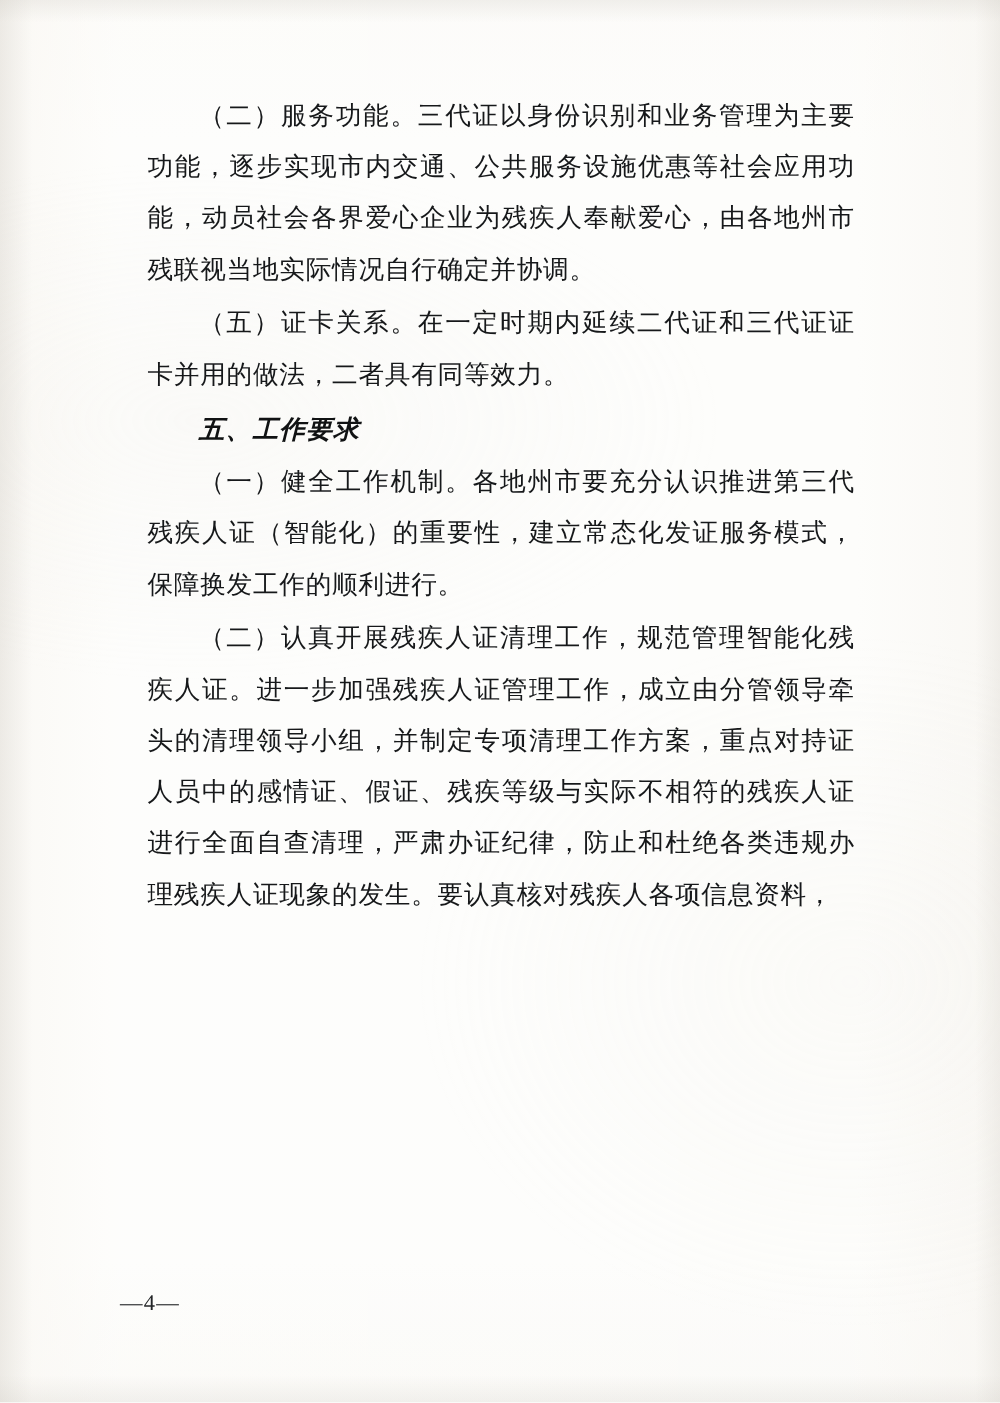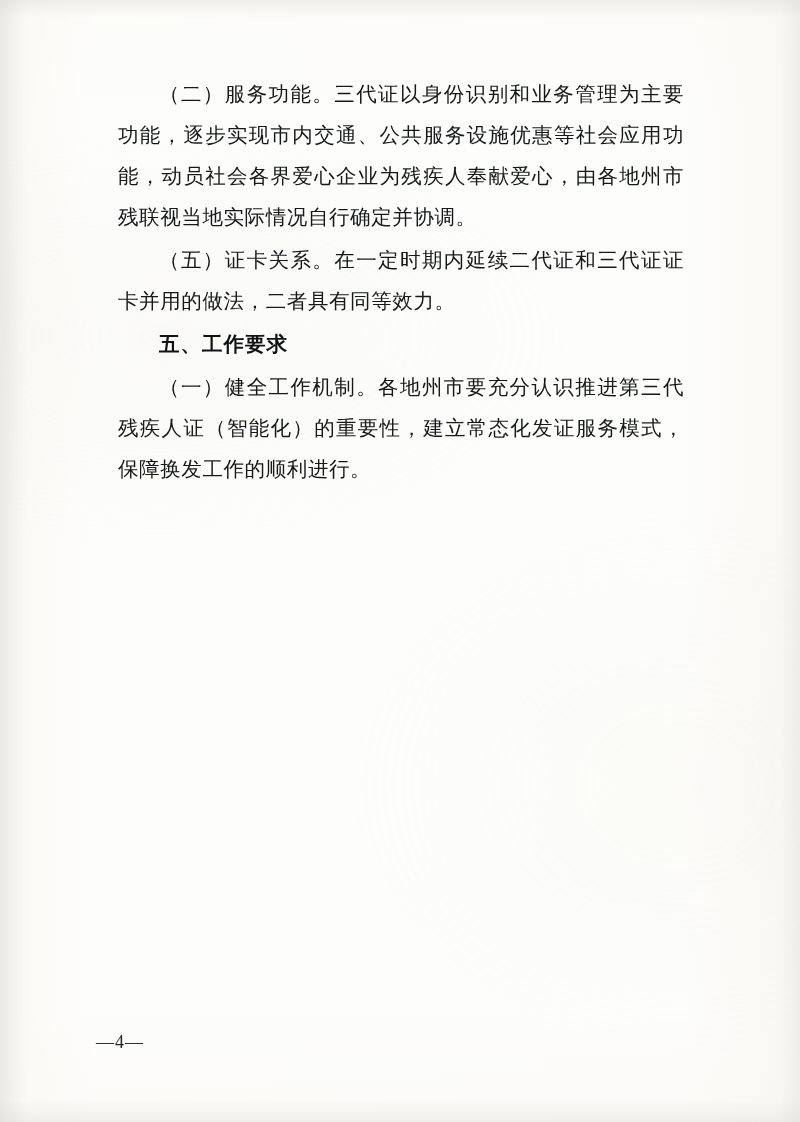--- a/index.html
+++ b/index.html
@@ -40,33 +40,34 @@
     width: 566px;
   }
   .para {
     font-size: 20.5px;
     line-height: 41px;
     letter-spacing: 0.6px;
     text-align: justify;
     text-justify: inter-ideograph;
     color: #16181a;
     margin: 0 0 2px 0;
-    font-family: Liberation Serif, serif;
+    font-family: Liberation Mono, monospace;
   }
   .para.indent {
     text-indent: 41px;
   }
   .heading {
     font-size: 20.5px;
     line-height: 41px;
     letter-spacing: 1px;
     text-indent: 41px;
     font-weight: bold;
     color: #101213;
     margin: 0 0 2px 0;
+    font-style: italic;
   }
   .page-number {
     position: absolute;
     left: 96px;
     top: 1032px;
     font-size: 18px;
     letter-spacing: 1px;
     color: #232527;
     font-family: "Liberation Serif", "DejaVu Serif", serif;
   }
@@ -107,16 +108,17 @@
   <div class="edge-shadow-left"></div>
   <div class="edge-shadow-right"></div>
   <div class="edge-shadow-top"></div>
   <div class="edge-shadow-bottom"></div>
 
   <div class="content">
     <p class="para indent">（二）服务功能。三代证以身份识别和业务管理为主要功能，逐步实现市内交通、公共服务设施优惠等社会应用功能，动员社会各界爱心企业为残疾人奉献爱心，由各地州市残联视当地实际情况自行确定并协调。</p>
     <p class="para indent">（五）证卡关系。在一定时期内延续二代证和三代证证卡并用的做法，二者具有同等效力。</p>
     <p class="heading">五、工作要求</p>
     <p class="para indent">（一）健全工作机制。各地州市要充分认识推进第三代残疾人证（智能化）的重要性，建立常态化发证服务模式，保障换发工作的顺利进行。</p>
+    <p class="para indent">（二）认真开展残疾人证清理工作，规范管理智能化残疾人证。进一步加强残疾人证管理工作，成立由分管领导牵头的清理领导小组，并制定专项清理工作方案，重点对持证人员中的感情证、假证、残疾等级与实际不相符的残疾人证进行全面自查清理，严肃办证纪律，防止和杜绝各类违规办理残疾人证现象的发生。要认真核对残疾人各项信息资料，</p>
   </div>
 
   <div class="page-number">—4—</div>
 </div>
 
 </body></html>

